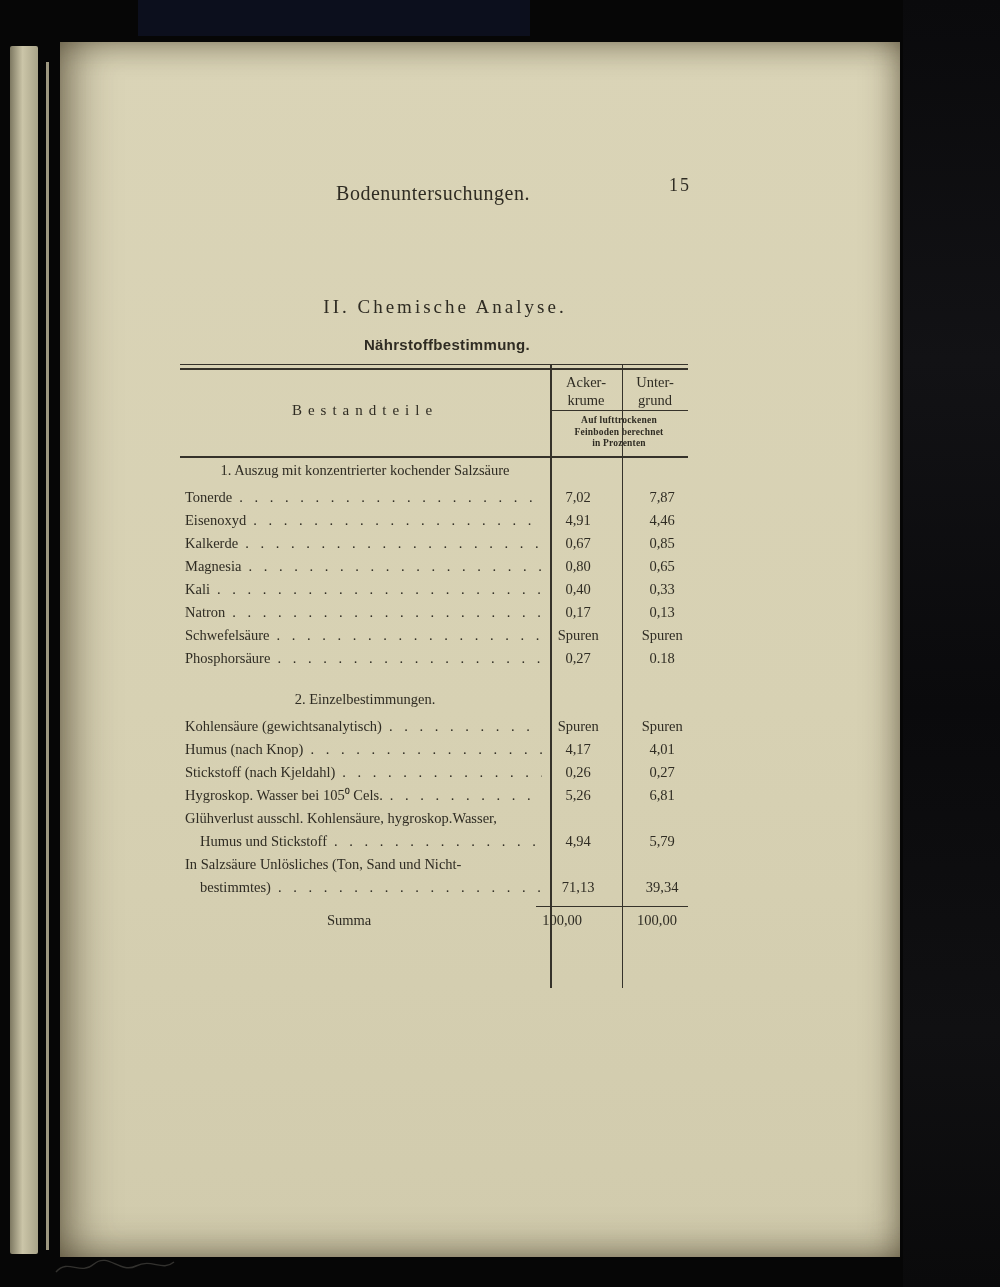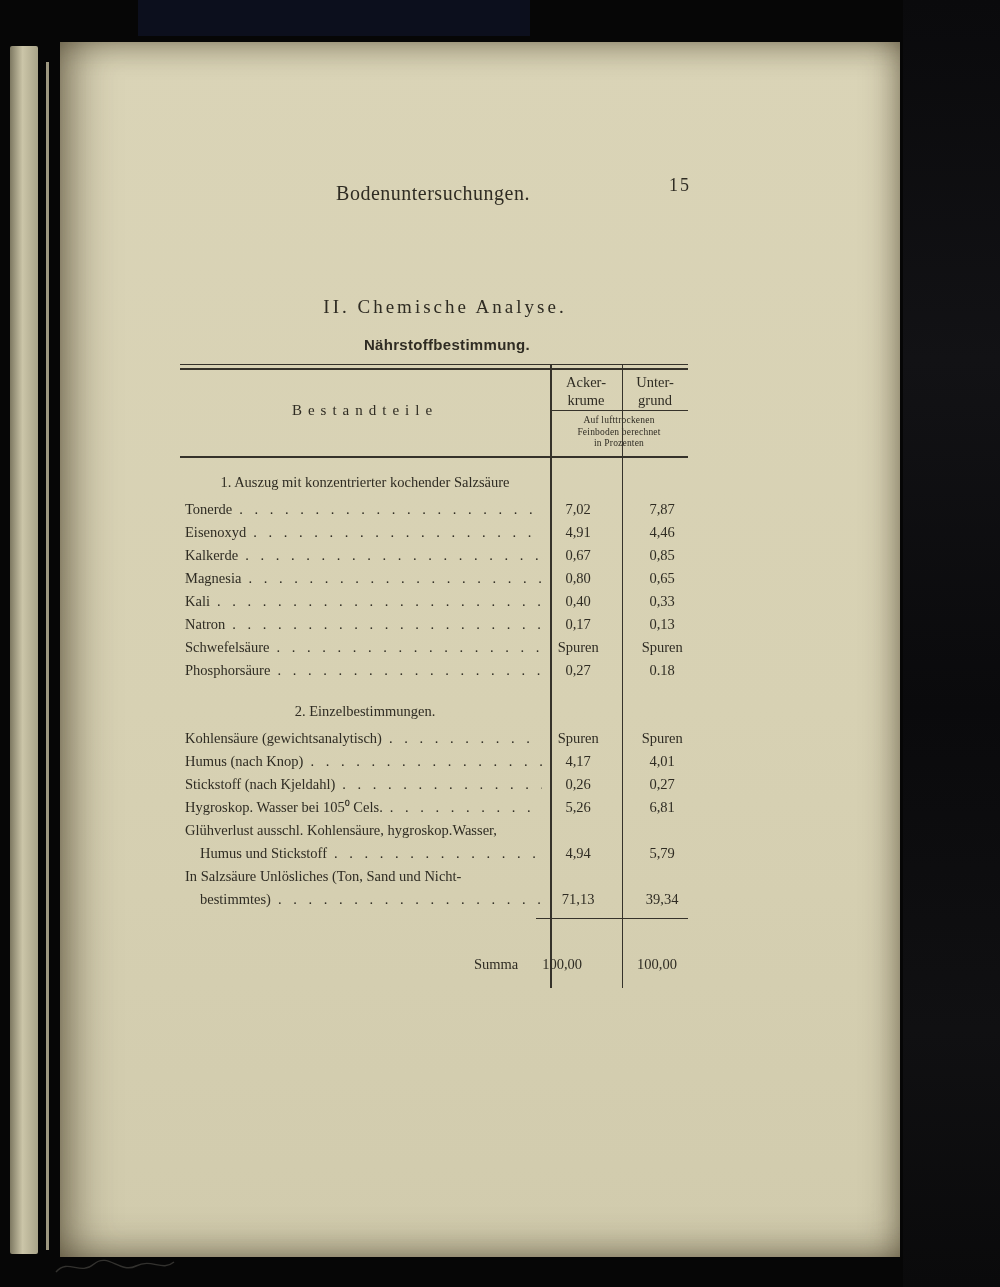--- a/index.html
+++ b/index.html
@@ -39,37 +39,37 @@
   .vline{position:absolute;top:0;height:624px;background:#35322a;}
   #vl1{left:370px;width:2px;}
   #vl2{left:442px;width:1px;}
   #thead{position:absolute;left:0;top:0;width:508px;height:92px;}
   #bestand{position:absolute;left:0;top:0;width:370px;height:92px;display:flex;
         align-items:center;justify-content:center;letter-spacing:6px;font-size:15px;}
   .colhead{position:absolute;top:9px;text-align:center;font-size:14.5px;line-height:18px;}
   #c1{left:370px;width:72px;}
   #c2{left:442px;width:66px;}
   #sub{position:absolute;left:372px;top:51px;width:134px;text-align:center;
-        font-size:9.5px;line-height:11.5px;font-weight:normal;letter-spacing:.2px;}
-  #tbody{position:absolute;left:0;top:99px;width:508px;padding-top:8px;}
+        font-size:9.5px;line-height:11.5px;font-weight:bold;letter-spacing:.2px;}
+  #tbody{position:absolute;left:0;top:87px;width:508px;padding-top:8px;}
   .sect{width:370px;text-align:center;font-size:14.5px;line-height:23px;margin-bottom:4px;}
   .sect-gap{margin-top:18px;}
   .trow{display:flex;align-items:flex-end;}
   .tlabel{width:370px;}
   .lline{line-height:23px;font-size:14.5px;display:flex;align-items:baseline;padding-left:5px;}
   .lline span{white-space:nowrap;}
   .lline.cont{padding-left:20px;}
   .dots{flex:1;overflow:hidden;white-space:nowrap;letter-spacing:2px;word-spacing:4px;
         margin:0 8px 0 7px;}
   .tval{line-height:23px;font-size:14.5px;text-align:center;}
   .v1{width:72px;}
   .v2{width:66px;margin-left:30px;}
   .sum-rule{margin-left:356px;width:152px;height:1px;background:#35322a;margin-top:7px;}
-  .sum-label{width:370px;text-align:right;padding-right:10px;box-sizing:border-box;
-        font-size:14.5px;line-height:27px;margin-top:32px;}
+  .sum-label{width:370px;text-align:center;padding-right:10px;box-sizing:border-box;
+        font-size:14.5px;line-height:27px;}
   .sum{line-height:27px;}
   #pencil{position:absolute;left:50px;top:1248px;opacity:.55;}
 </style>
 </head>
 <body>
 
 <div id="scan">
   <div id="cover-top"></div>
   <div id="right-cover"></div>
   <div id="left-edge"></div>

